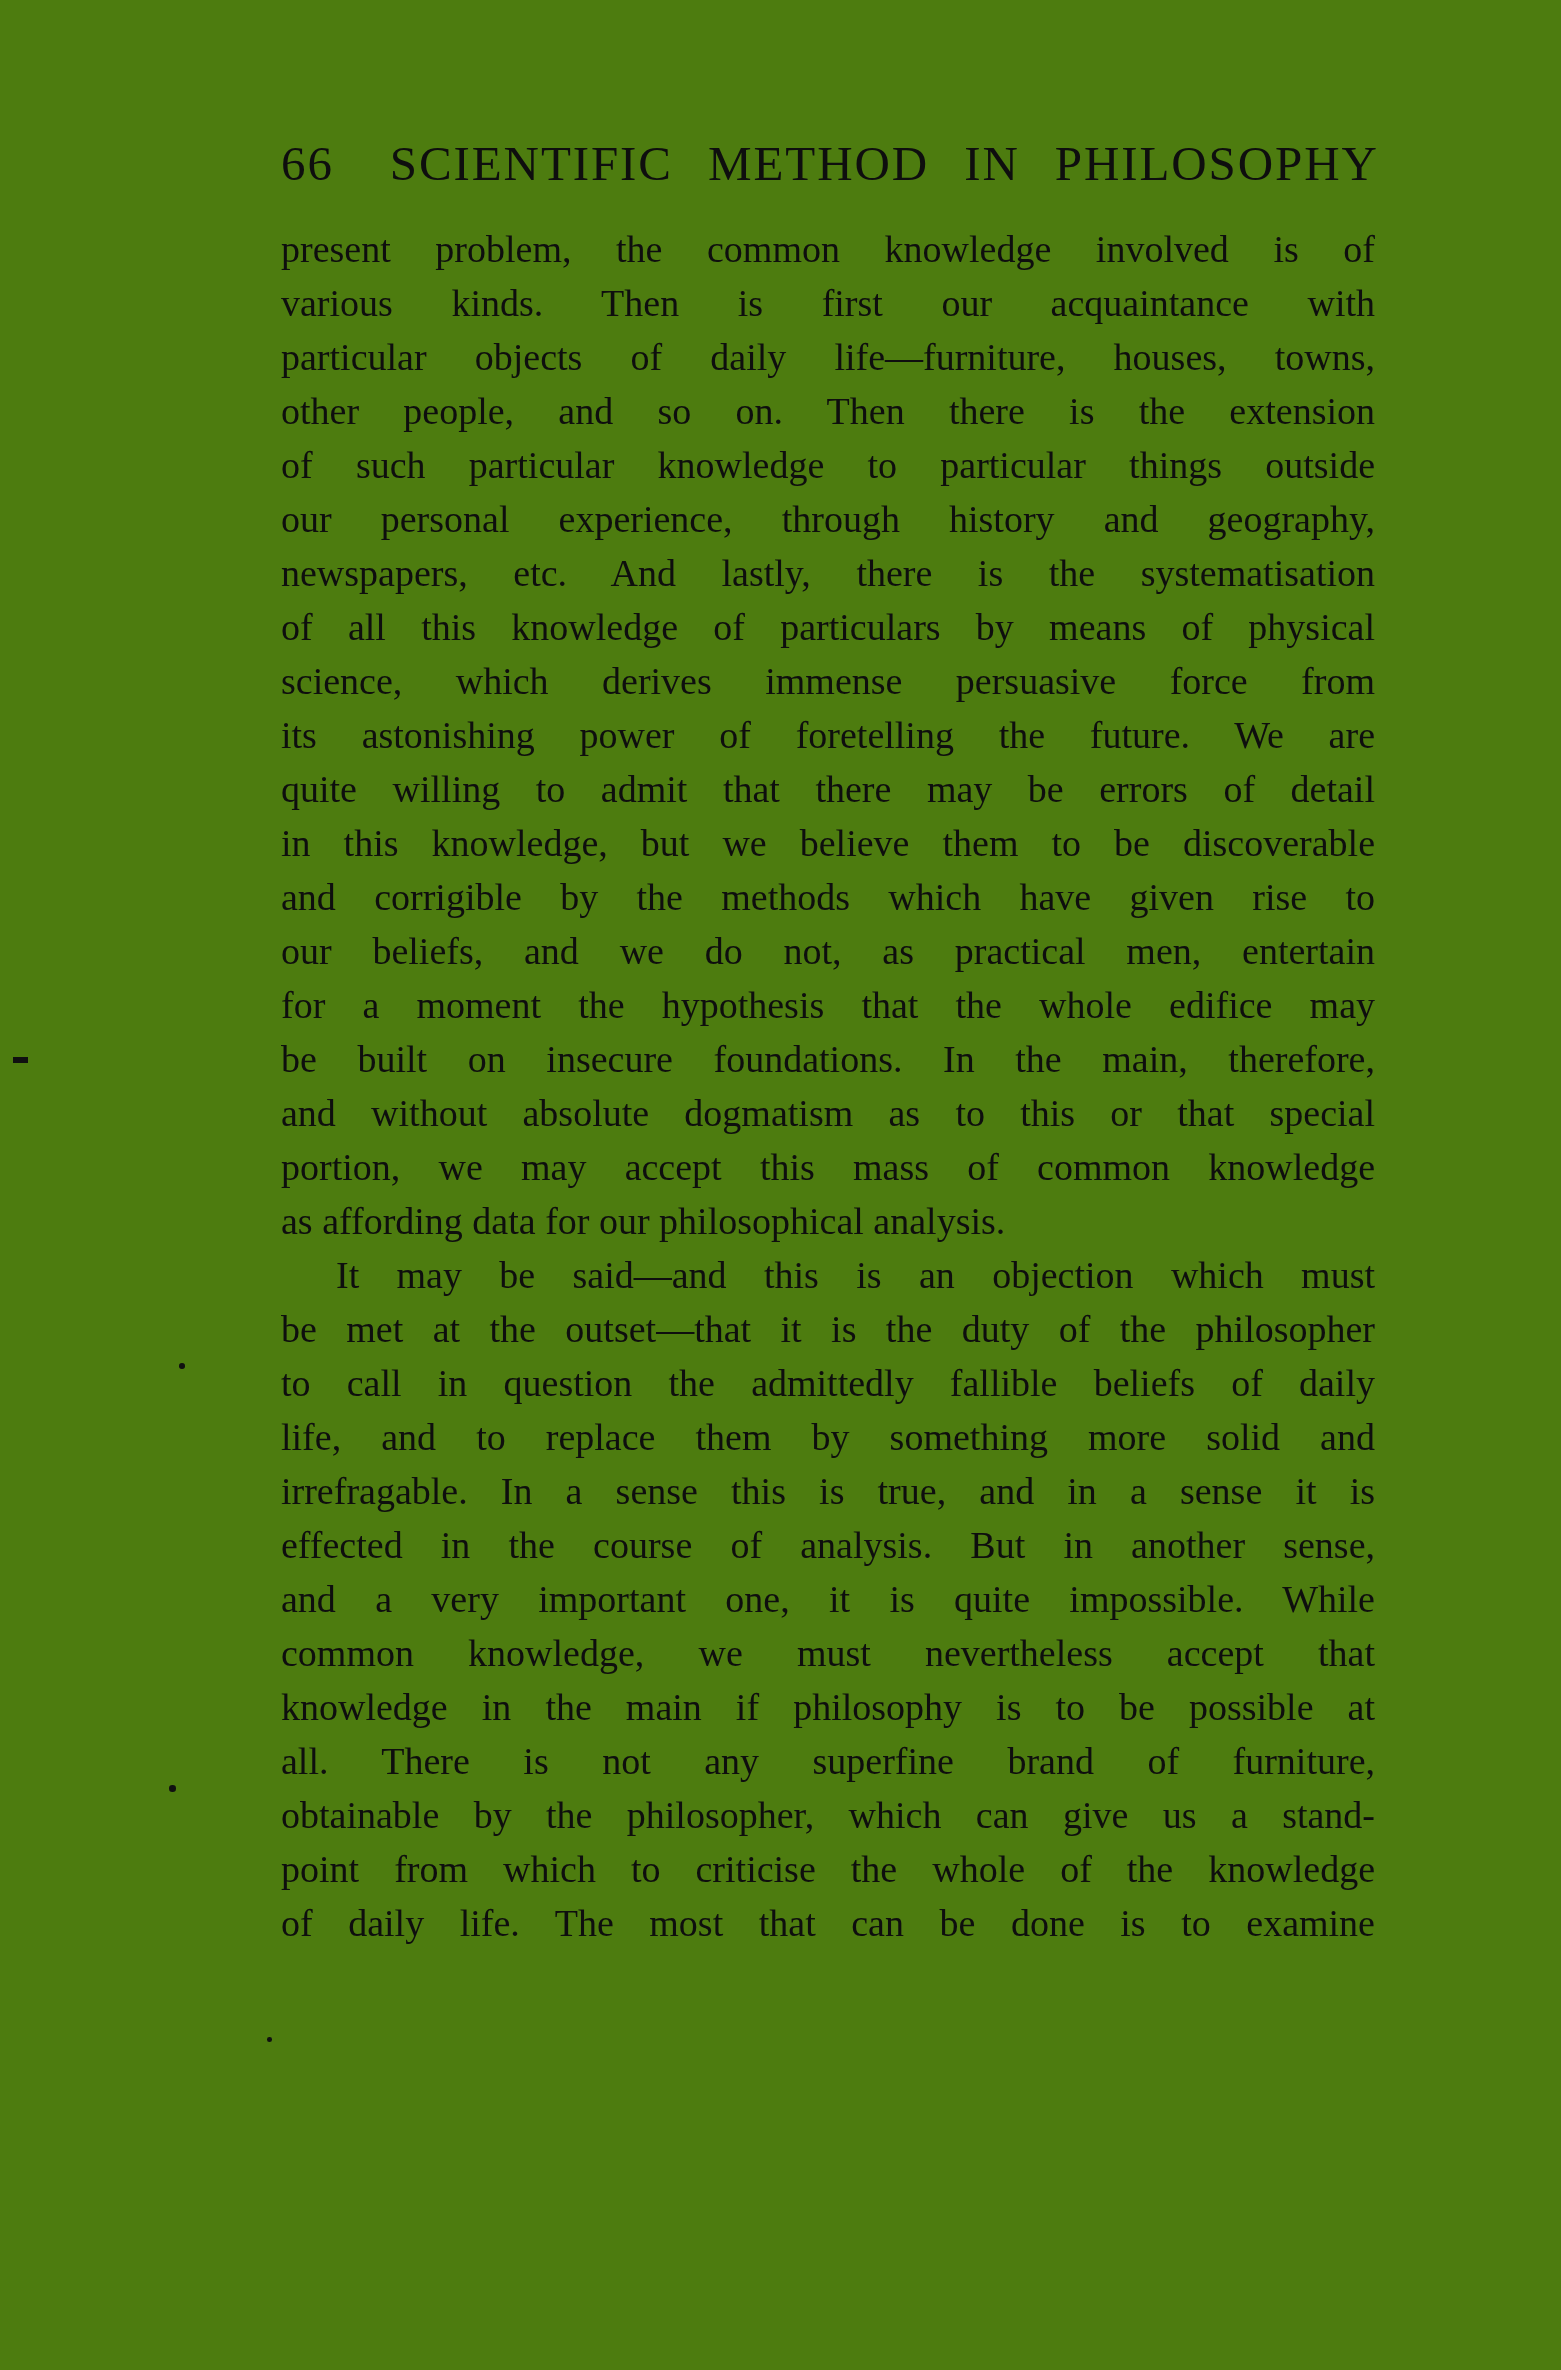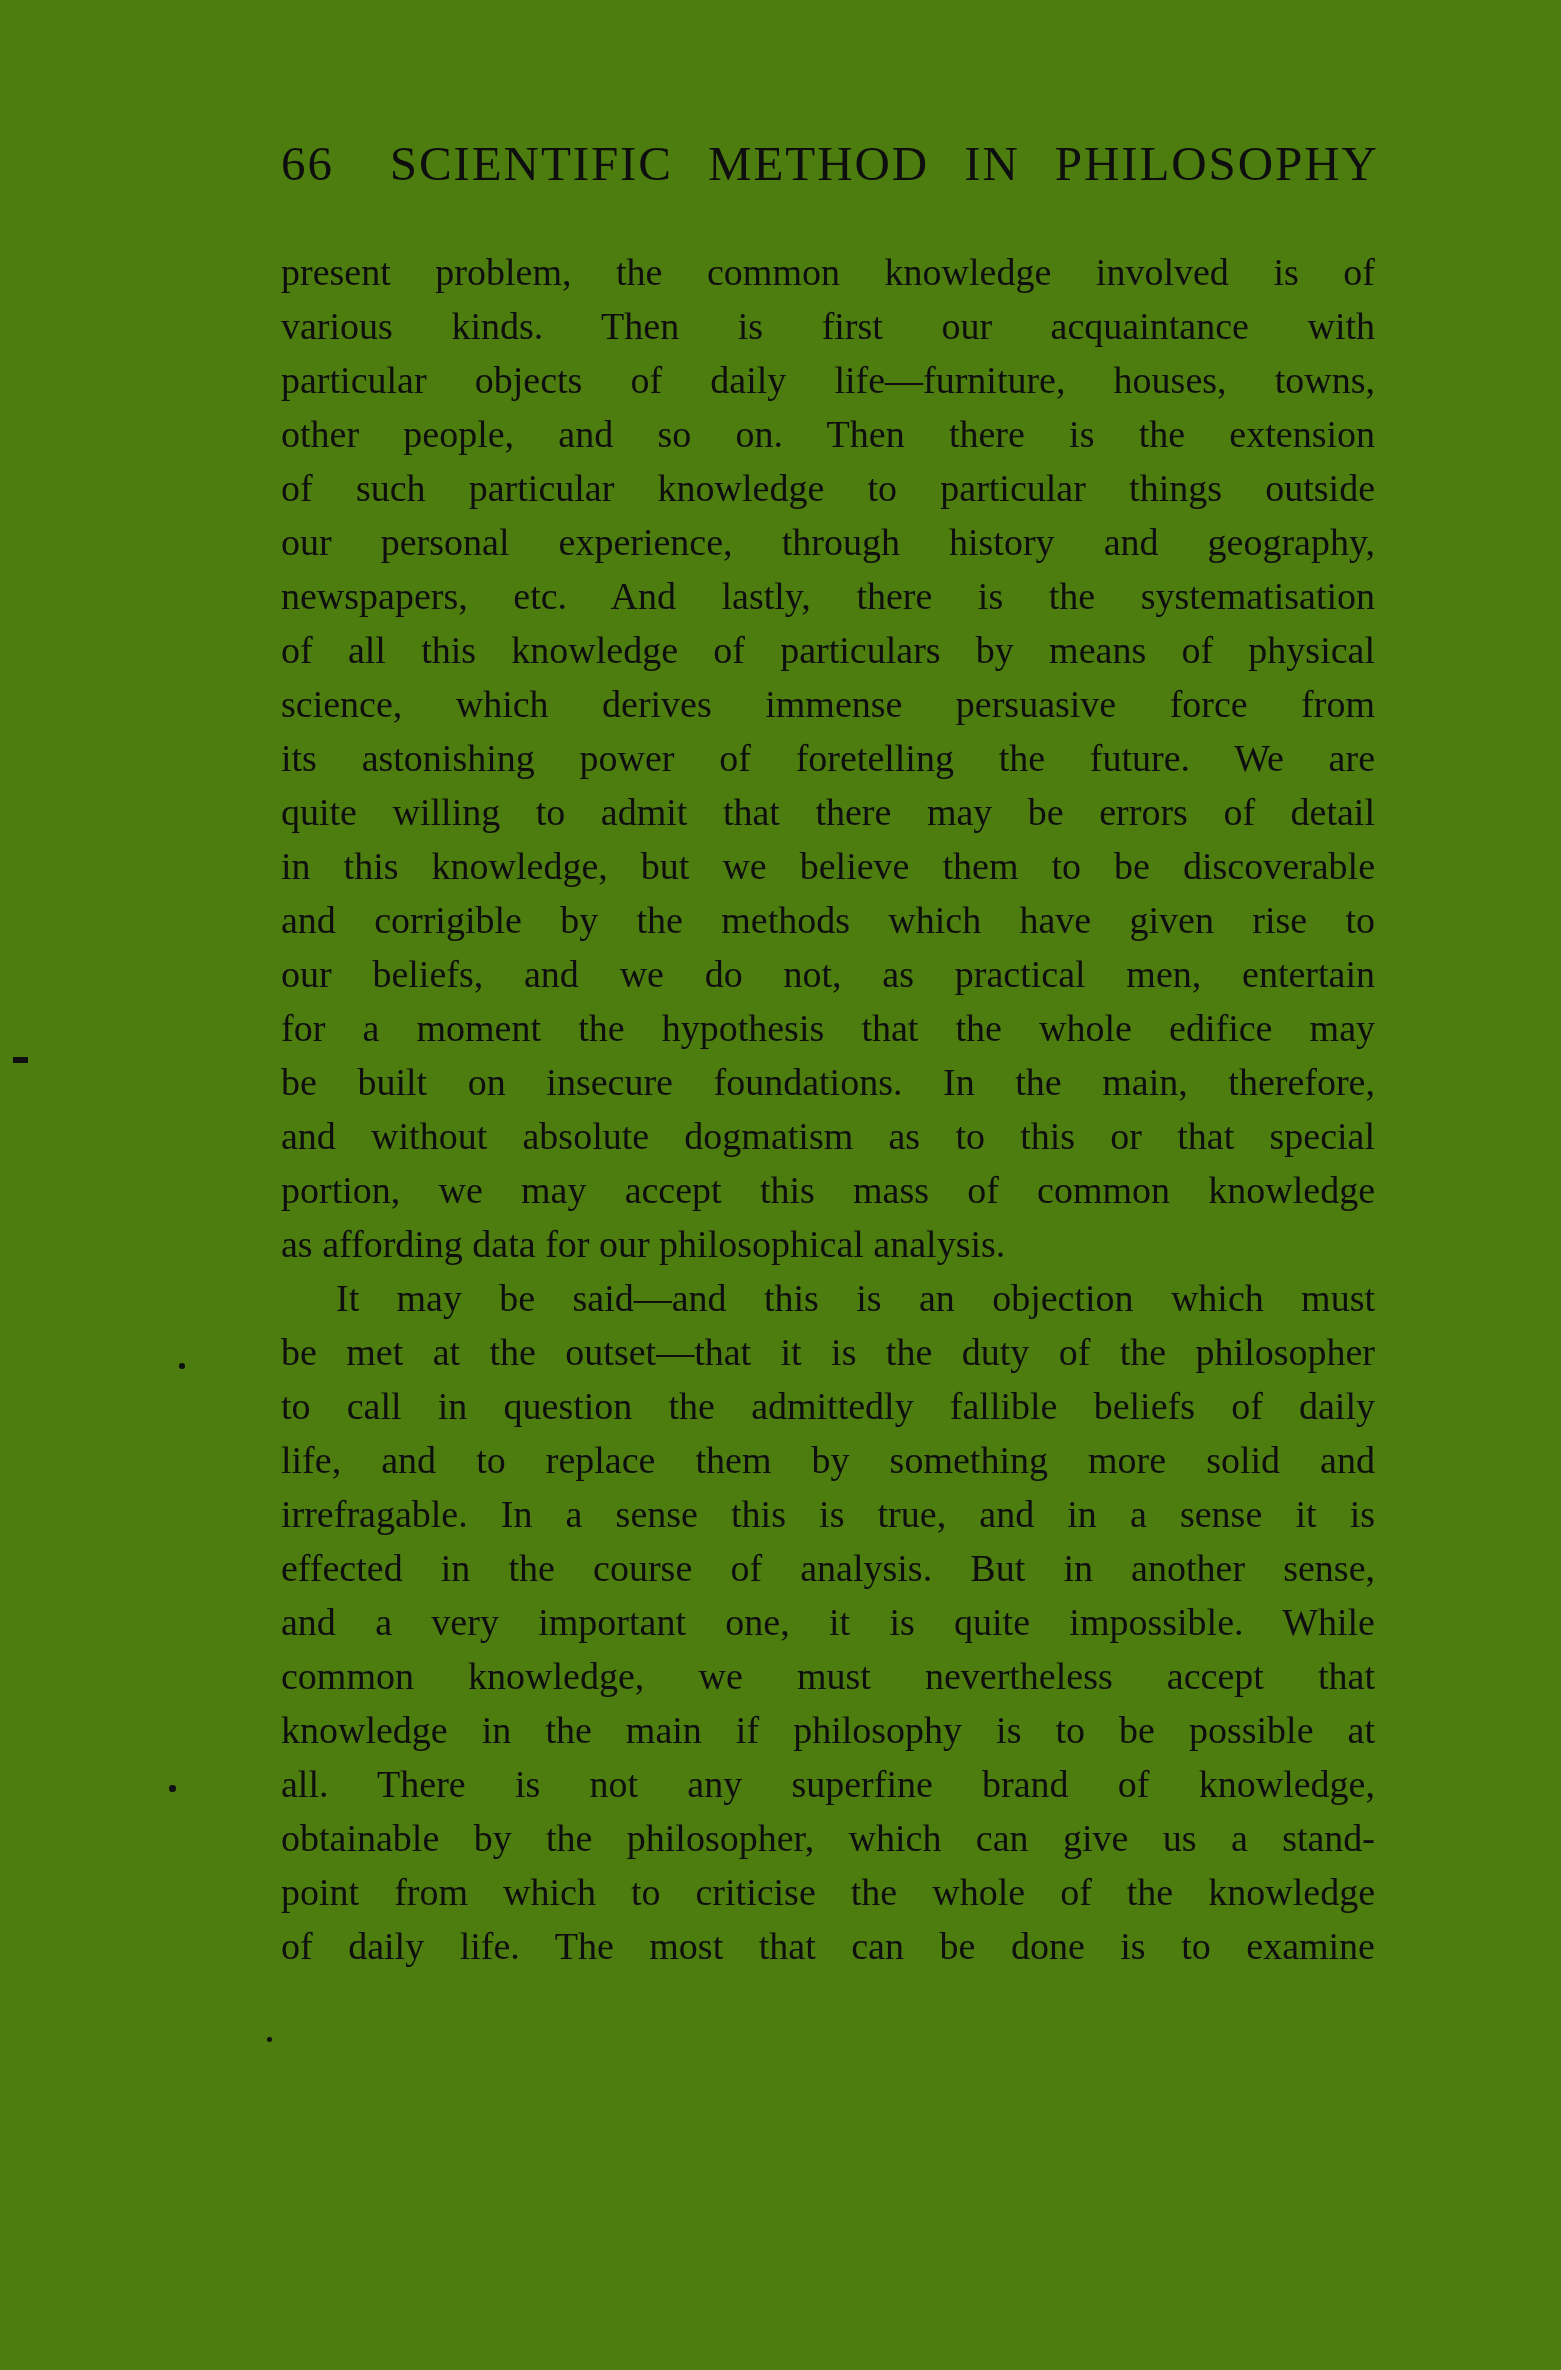--- a/index.html
+++ b/index.html
@@ -32,21 +32,21 @@
     letter-spacing: 1.9px;
   }
   .running-title {
     margin-left: 56px;
     letter-spacing: 1.9px;
     word-spacing: 21px;
   }
   .textblock {
     position: absolute;
     left: 281px;
-    top: 245px;
+    top: 222px;
     width: 1094px;
   }
   .line {
     font-size: 38px;
     line-height: 54px;
     height: 54px;
     text-align: justify;
     text-align-last: justify;
     overflow: visible;
   }
@@ -98,21 +98,21 @@
       <div class="line no-justify">as affording data for our philosophical analysis.</div>
       <div class="line indent">It may be said—and this is an objection which must</div>
       <div class="line">be met at the outset—that it is the duty of the philosopher</div>
       <div class="line">to call in question the admittedly fallible beliefs of daily</div>
       <div class="line">life, and to replace them by something more solid and</div>
       <div class="line">irrefragable. In a sense this is true, and in a sense it is</div>
       <div class="line">effected in the course of analysis. But in another sense,</div>
       <div class="line">and a very important one, it is quite impossible. While</div>
       <div class="line">common knowledge, we must nevertheless accept that</div>
       <div class="line">knowledge in the main if philosophy is to be possible at</div>
-      <div class="line">all. There is not any superfine brand of knowledge,</div>
+      <div class="line">all. There is not any superfine brand of furniture,</div>
       <div class="line">obtainable by the philosopher, which can give us a stand-</div>
       <div class="line">point from which to criticise the whole of the knowledge</div>
       <div class="line">of daily life. The most that can be done is to examine</div>
     </div>
 
   <div class="speck speck-dash"></div>
   <div class="speck speck-dot-1"></div>
   <div class="speck speck-dot-2"></div>
   <div class="speck speck-dot-3"></div>
 </div>

